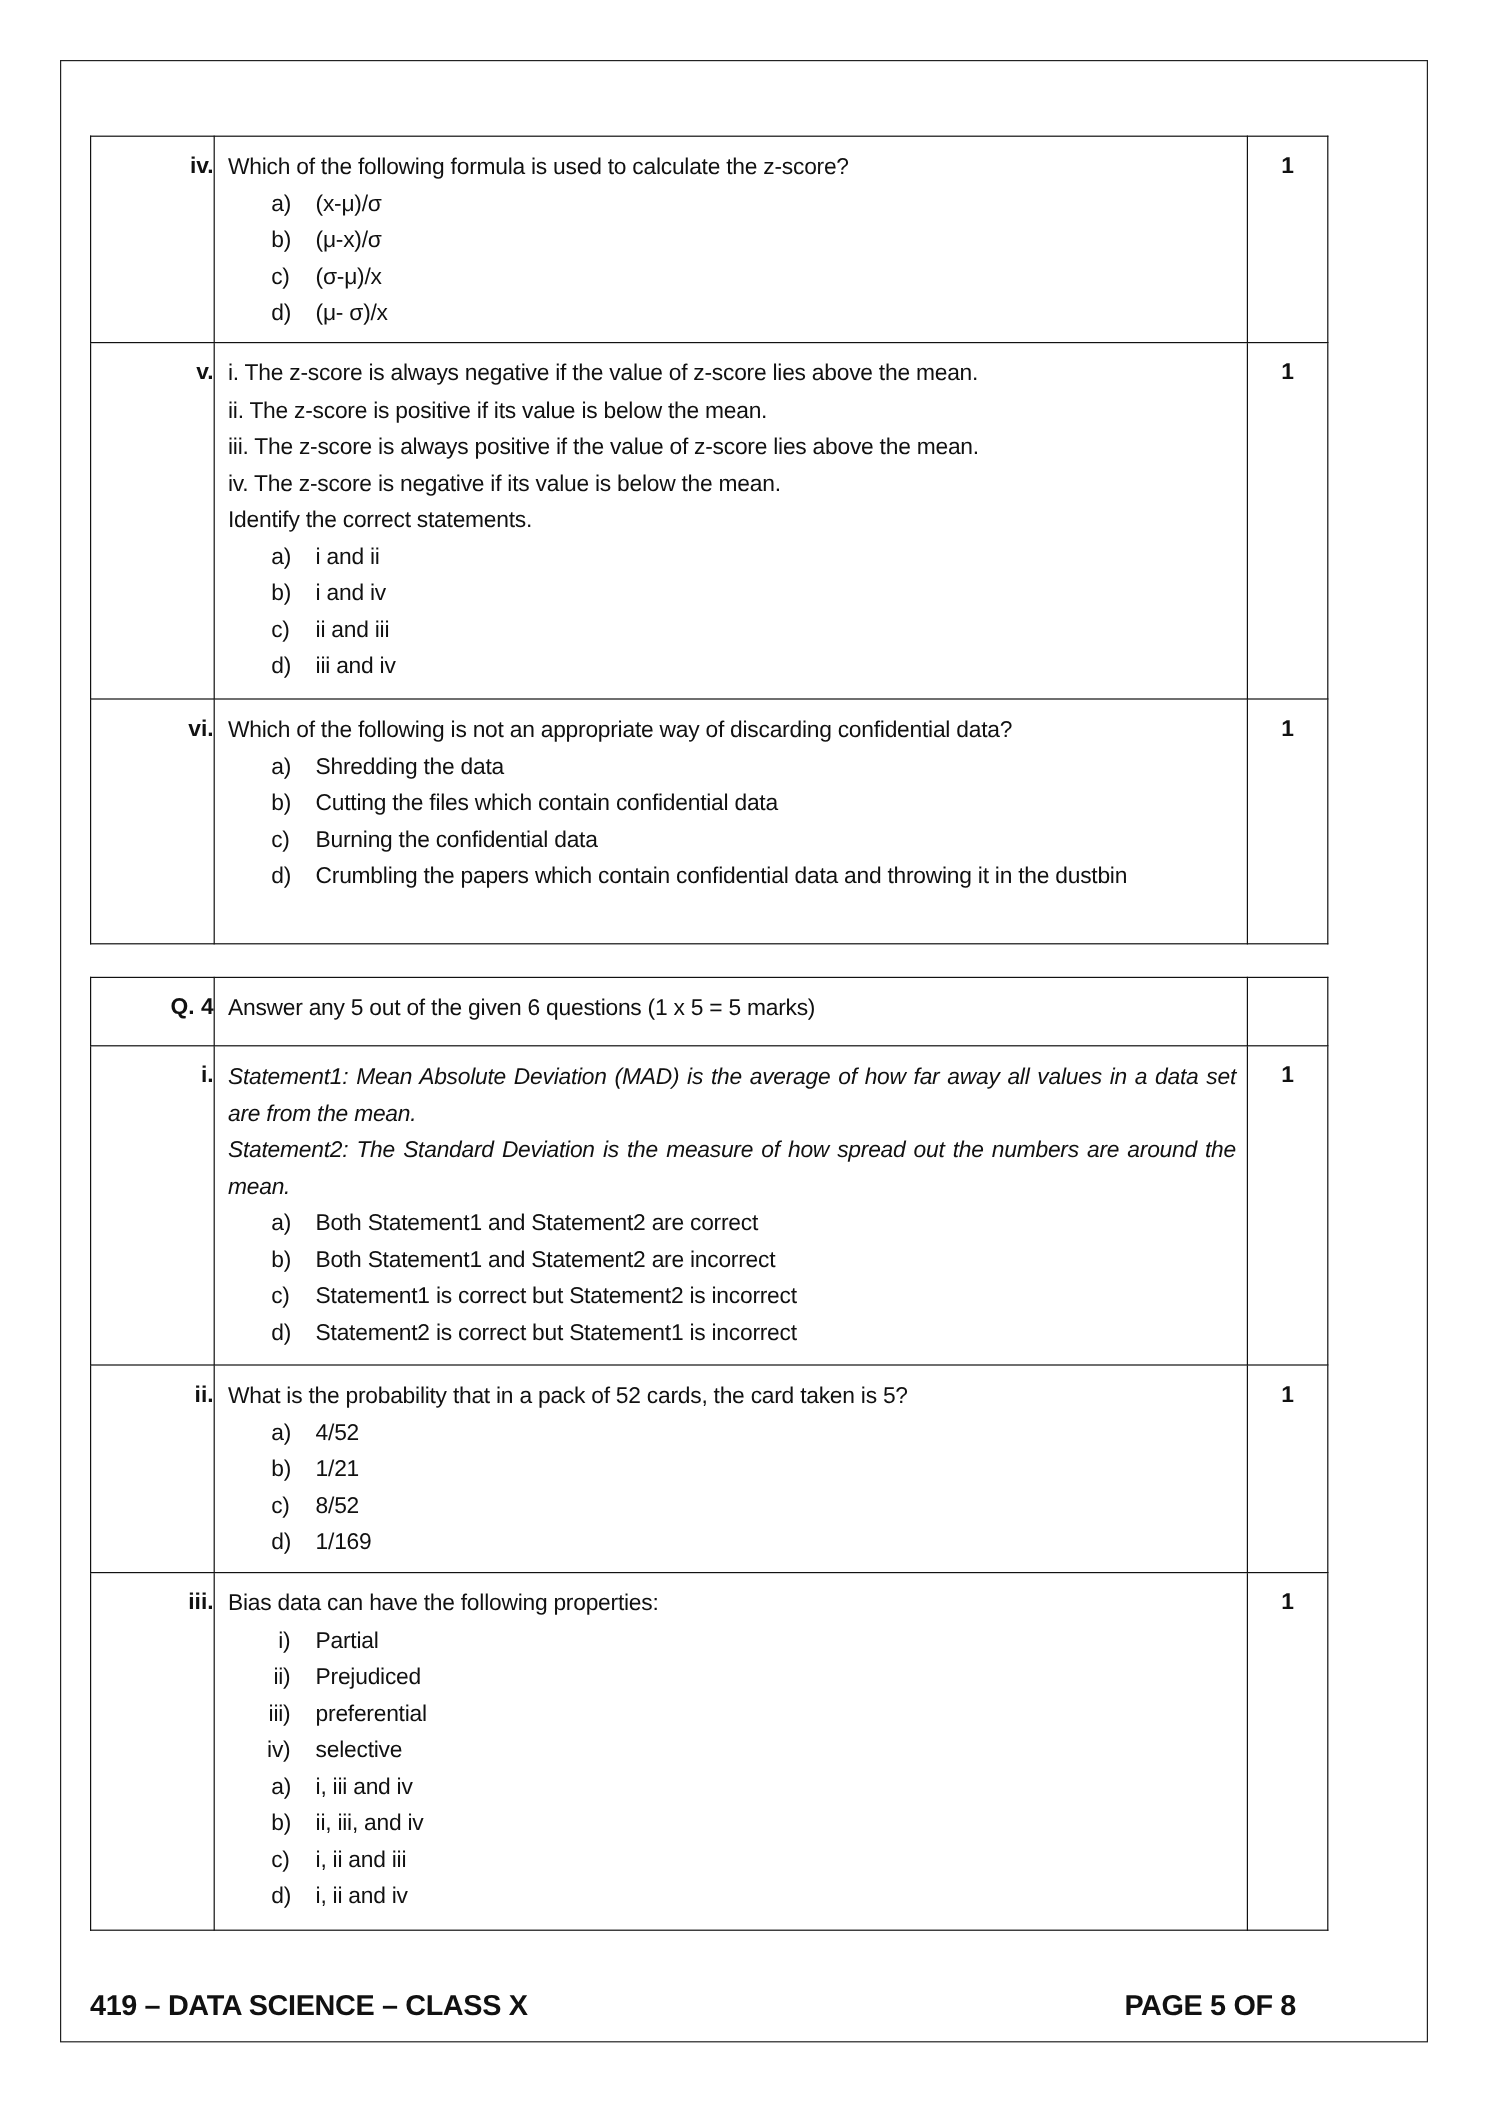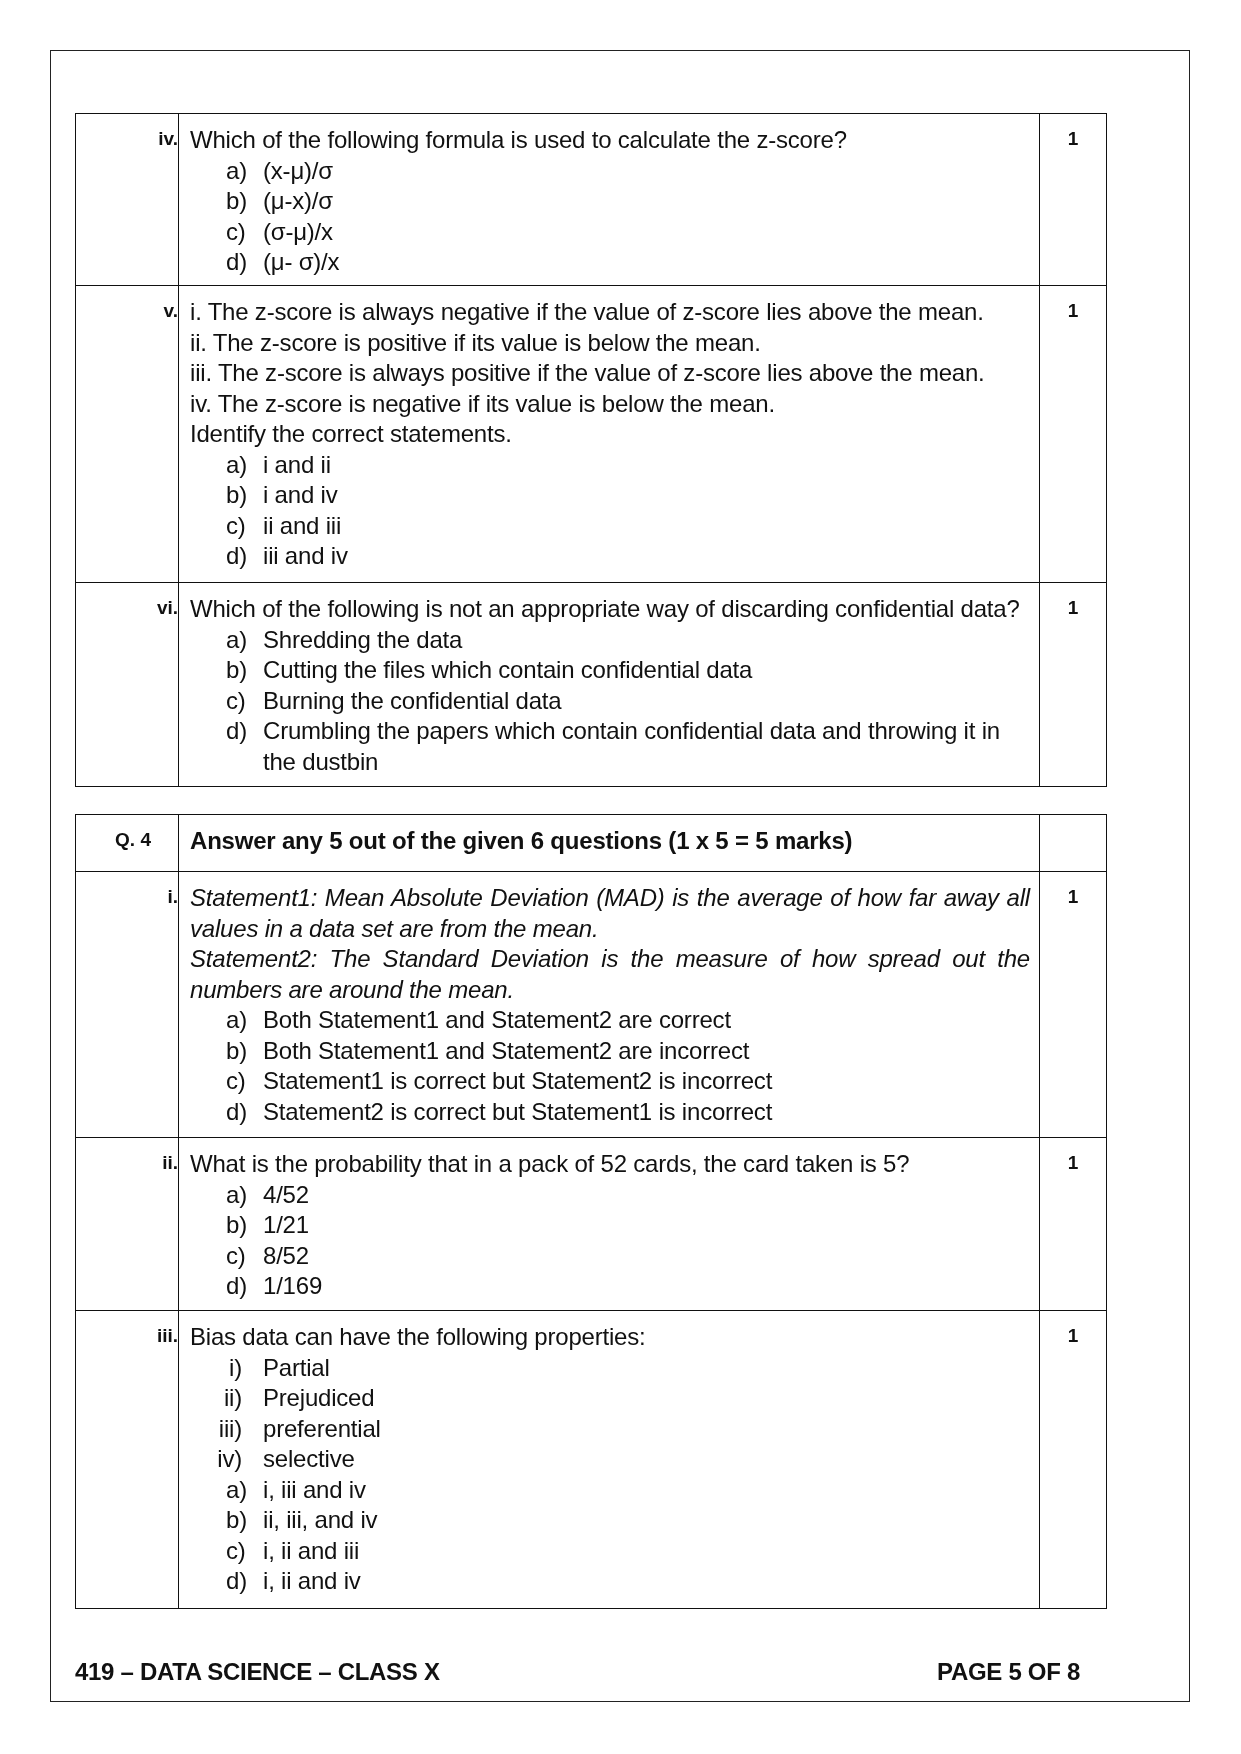--- a/index.html
+++ b/index.html
@@ -4,29 +4,29 @@
 <style>
   html, body { margin:0; padding:0; background:#ffffff; }
   body { width:1241px; height:1754px; position:relative; overflow:hidden;
          font-family:"Liberation Sans", sans-serif; color:#111; }
   .frame { position:absolute; left:50px; top:50px; width:1140px; height:1652px;
            border:1.5px solid #222; box-sizing:border-box; }
   table.qt { position:absolute; left:75px; width:1031px; border-collapse:collapse;
              table-layout:fixed; }
   table.qt td { border:1.5px solid #111; vertical-align:top; padding:0; box-sizing:border-box; }
   td.num { width:103px; text-align:right; font-weight:bold; font-size:19px; padding-top:14px !important; }
-  td.body { width:861px; padding:11px 9px 0 11px !important; font-size:24px; line-height:30.5px; letter-spacing:-0.2px; }
+  td.body { width:861px; padding:11px 9px 0 11px !important; font-size:19px; line-height:30.5px; letter-spacing:-0.2px; }
   td.marks { width:67px; text-align:center; font-weight:bold; font-size:19px; padding-top:14px !important; }
   .opt { display:flex; padding-left:36px; }
   .opt .lbl { width:37px; flex:0 0 37px; }
   .opt .txt { flex:1; }
   .prop { display:flex; }
   .prop .lbl { width:52px; text-align:right; padding-right:21px; flex:0 0 52px; }
   .just { text-align:justify;font-style:italic; }
-  .hdr { font-weight:bold; }
+  .hdr { font-weight:normal; }
   .footer { position:absolute; top:1658px; font-weight:bold; font-size:24px; letter-spacing:-0.3px; }
 </style>
 </head>
 <body>
 
 <div class="frame"></div>
 
 <table class="qt" style="top:113px;">
   <tbody>
       <tr style="height:172px;">
@@ -101,21 +101,21 @@
           </div>
     </td>
     <td class="marks">1</td>
   </tr>
 </tbody>
   </table>
 
 <table class="qt" style="top:814px;">
   <tbody>
       <tr style="height:57px;">
-    <td class="num" style="text-align:center; padding-left:12px !important;">Q. 4</td>
+    <td class="num" style="text-align:right; padding-left:12px !important;">Q. 4</td>
     <td class="body hdr">Answer any 5 out of the given 6 questions (1 x 5 = 5 marks)</td>
     <td class="marks"></td>
   </tr>
   <tr style="height:266px;">
     <td class="num">i.</td>
     <td class="body">
       <div class="just">Statement1: Mean Absolute Deviation (MAD) is the average of how far away all values in a data set are from the mean.</div>
       <div class="just">Statement2: The Standard Deviation is the measure of how spread out the numbers are around the mean.</div>
       <div class="opt">
             <span class="lbl">a)</span>

